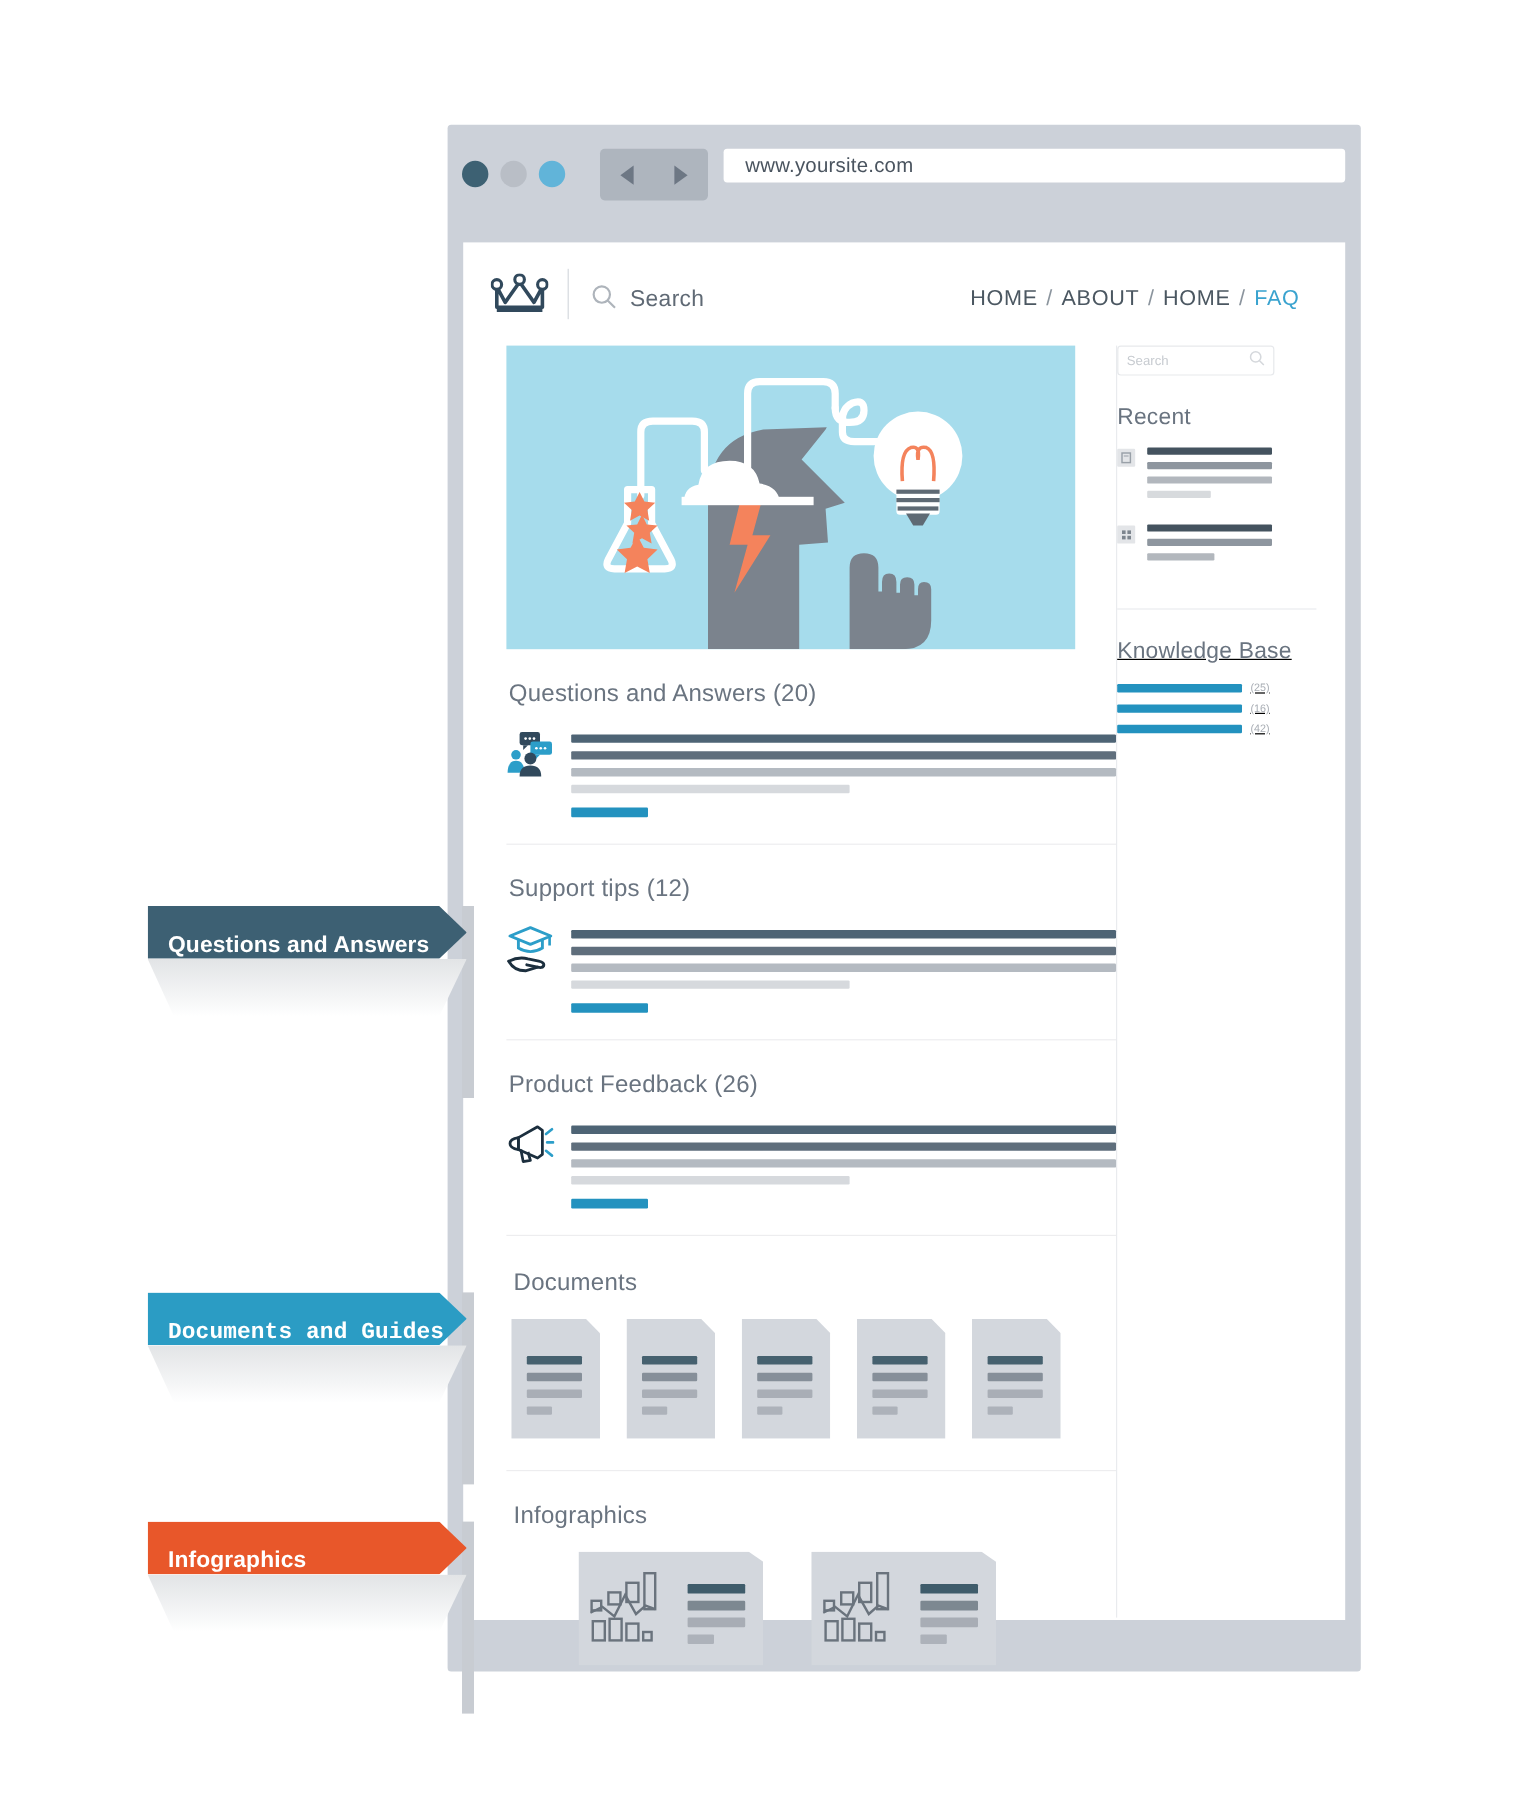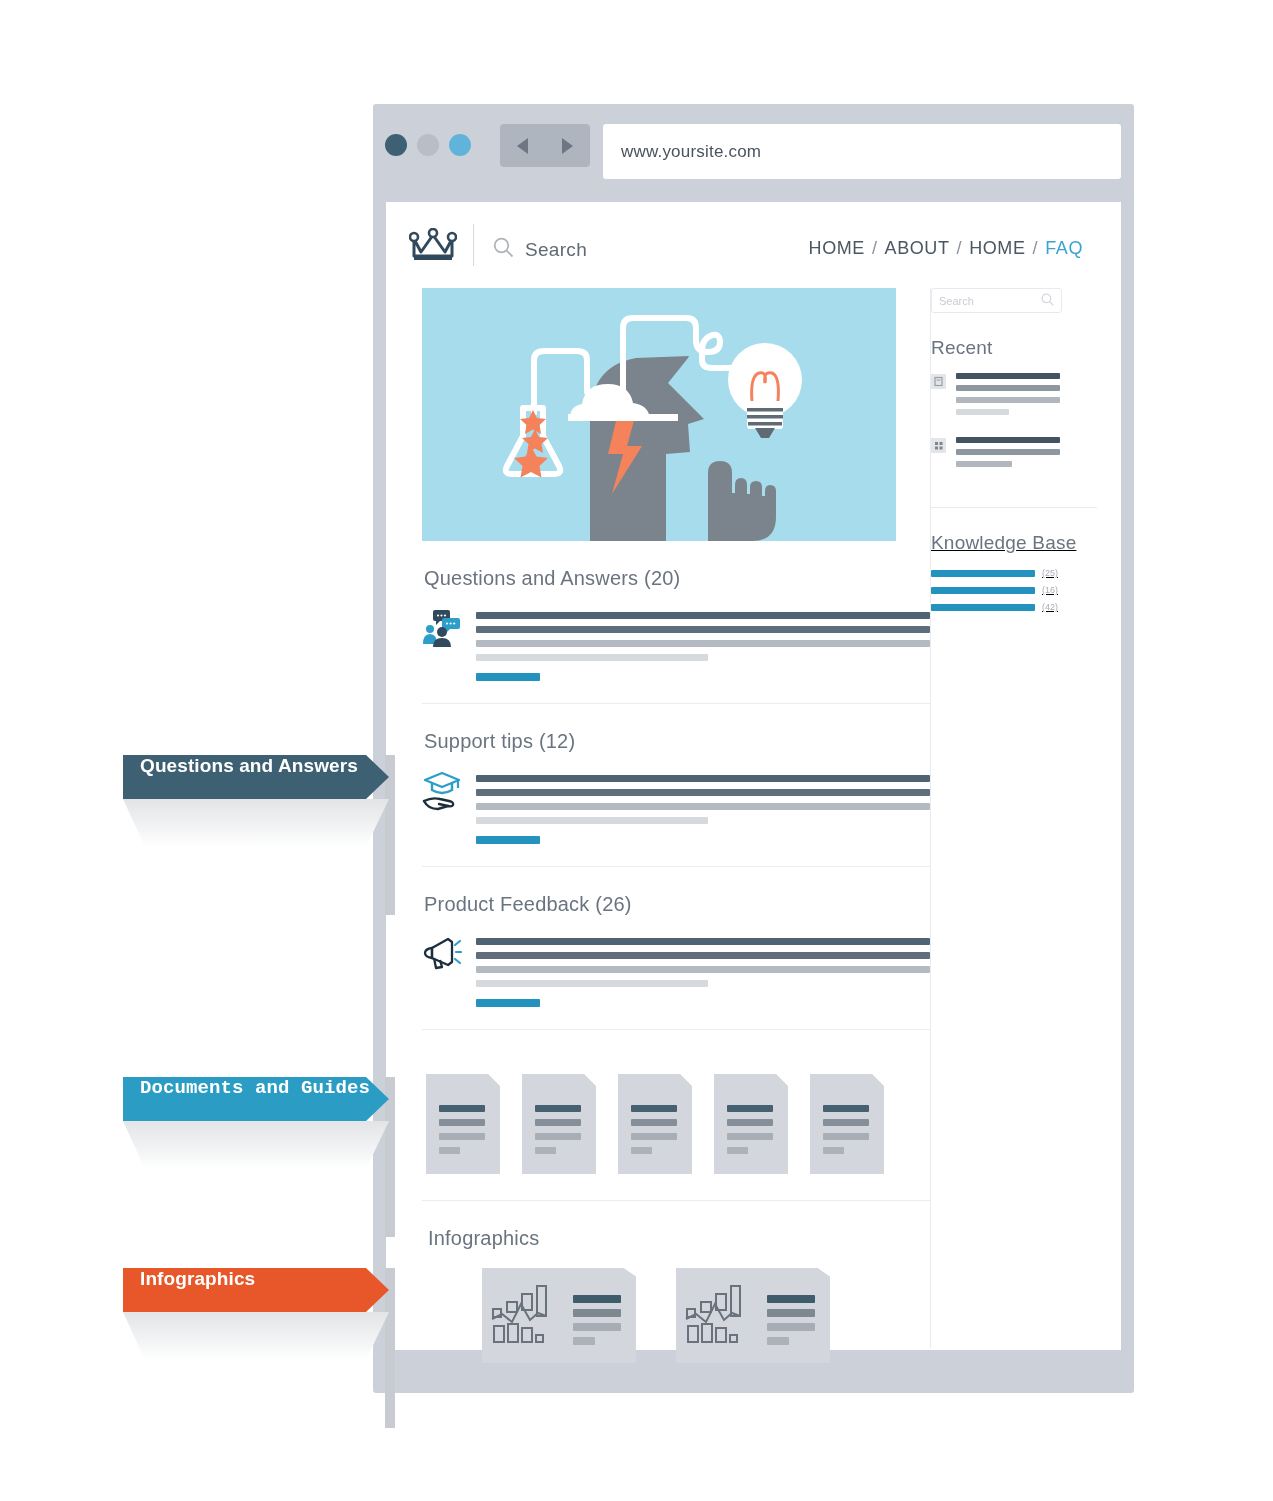--- a/index.html
+++ b/index.html
@@ -31,21 +31,21 @@
     position: absolute; left: 500px; top: 124px;
     width: 90px; height: 43px; background: #aeb5be; border-radius: 4px;
     display: flex; align-items: center; justify-content: space-around;
   }
   .tri { width: 0; height: 0; }
   .tri-left { border-top: 8px solid transparent; border-bottom: 8px solid transparent; border-right: 11px solid #6d7784; }
   .tri-right { border-top: 8px solid transparent; border-bottom: 8px solid transparent; border-left: 11px solid #6d7784; }
 
   .url-bar {
     position: absolute; left: 603px; top: 124px;
-    width: 518px; height: 55px; background: #ffffff; border-radius: 3px;
+    width: 518px; height: 28px; background: #ffffff; border-radius: 3px;
     display: flex; align-items: center; padding-left: 18px;
     font-size: 17px; color: #4a545f; letter-spacing: .2px;
   }
 
   
   .page {
     position: absolute; left: 386px; top: 202px;
     width: 735px; height: 1148px; background: #ffffff;
   }
 
@@ -143,21 +143,21 @@
   .rl-5 { background: #b2b7bd; width: 56px; }
 
   .kb-row { display: flex; align-items: center; gap: 7px; margin-bottom: 7px; }
   .kb-bar { height: 7px; background: #2392bf; width: 104px; border-radius: 1px; }
   .kb-num { font-size: 9px; color: #a9aeb5; }
 
   
   .ribbon-wrap { position: absolute; }
   .ribbon {
     position: relative; height: 44px; width: 266px;
-    display: flex; align-items: flex-start;
+    display: flex; align-items: flex-end;
     clip-path: polygon(0 0, 243px 0, 266px 22px, 243px 44px, 0 44px);
   }
   .ribbon .txt {
     color: #ffffff; font-size: 19px; font-weight: 700; letter-spacing: .1px;
     padding-left: 17px;
   }
   .ribbon-fold {
     position: absolute; left: 0; top: 44px;
     width: 266px; height: 48px;
     background: linear-gradient(180deg, #e2e4e6 0%, #f4f5f6 65%, #ffffff 100%);
@@ -332,20 +332,21 @@
             <div class="ln ln-a"></div>
             <div class="ln ln-b"></div>
             <div class="ln ln-c"></div>
             <div class="ln ln-d"></div>
             <div class="ln-cta"></div>
           </div>
         </div>
       </div>
 
       <div class="docs-block">
+        <h2 class="sec-title">Documents</h2>
         <div class="doc-row">
           <div class="doc">
             <span class="d-ln d1"></span>
             <span class="d-ln d2"></span>
             <span class="d-ln d3"></span>
             <span class="d-ln d4"></span>
           </div>
           <div class="doc">
             <span class="d-ln d1"></span>
             <span class="d-ln d2"></span>

